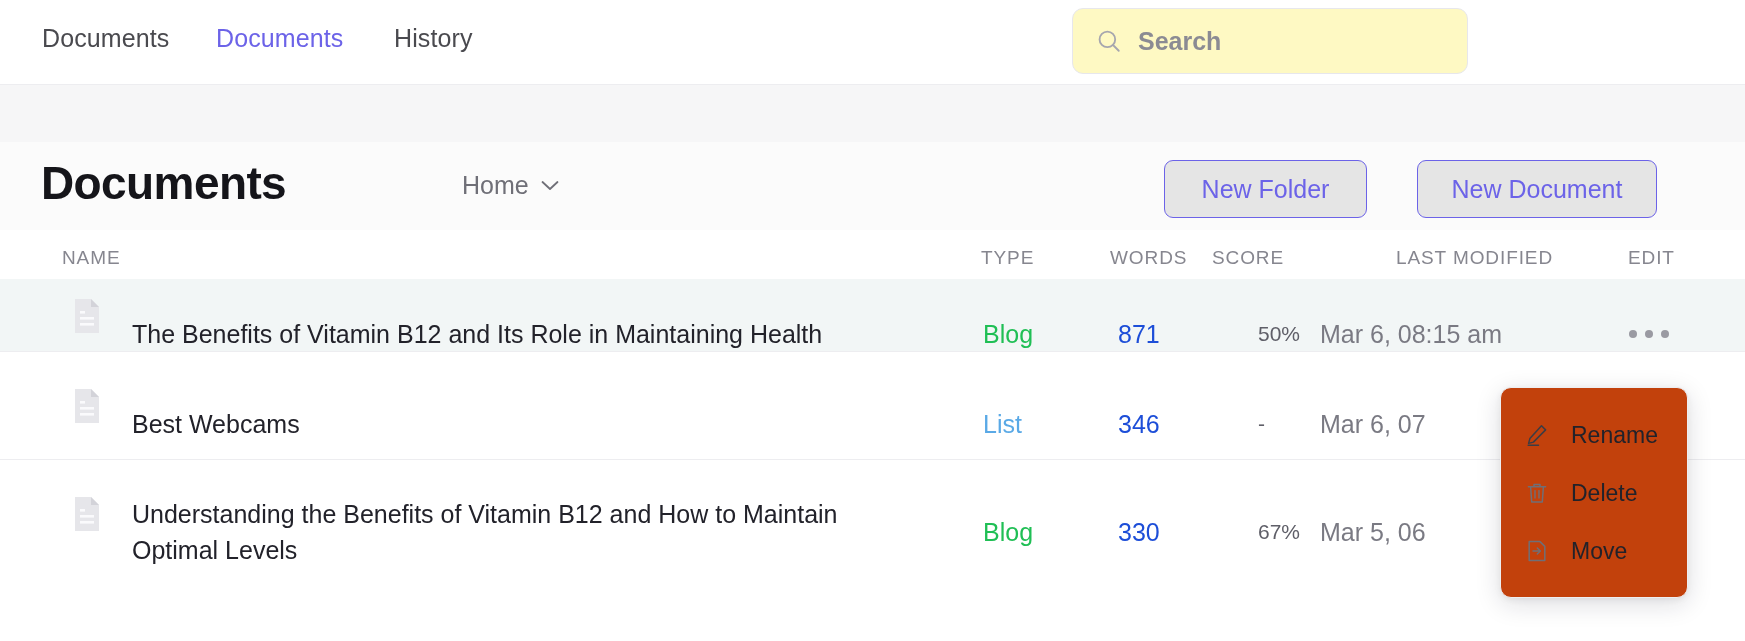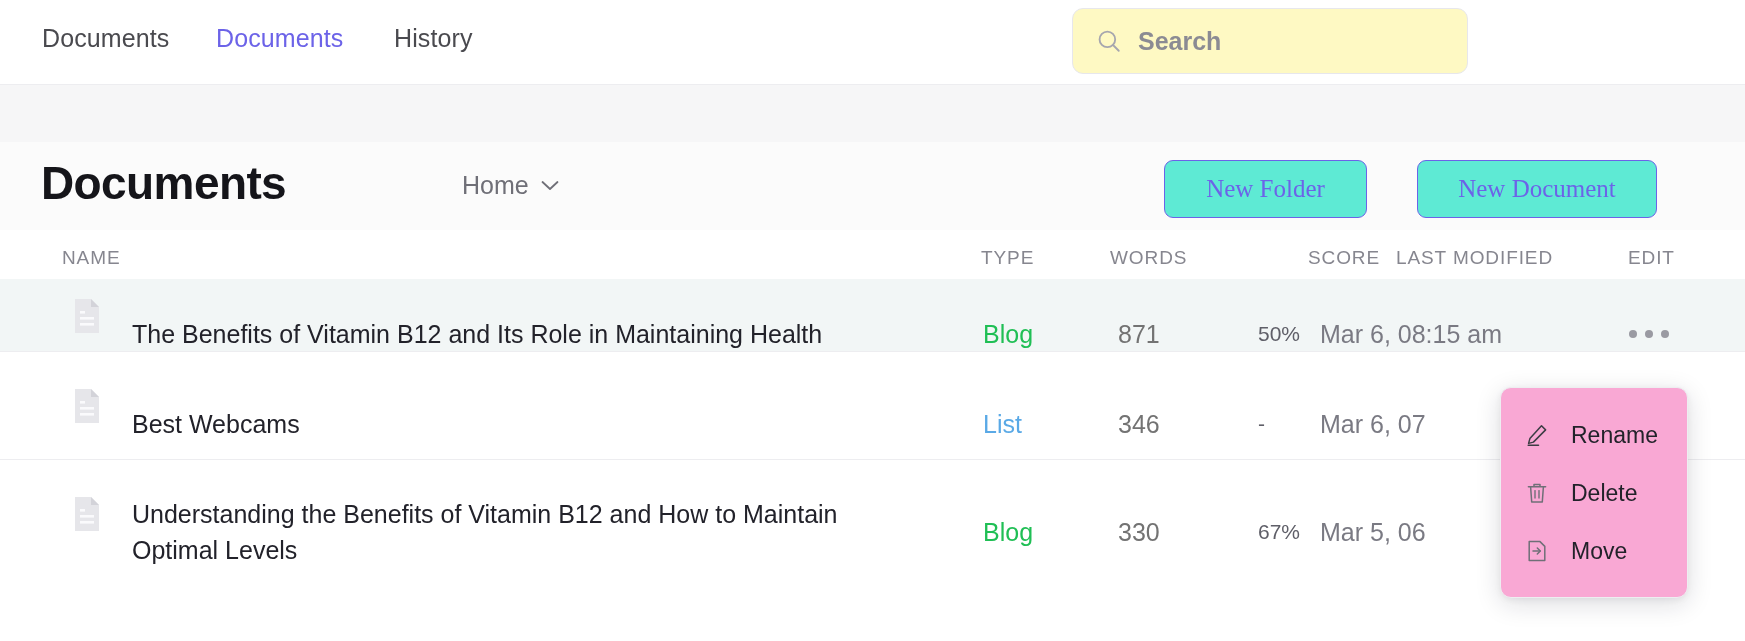--- a/index.html
+++ b/index.html
@@ -64,22 +64,22 @@
   .breadcrumb {
     position: absolute; left: 414px; top: 29px;
     display: flex; align-items: center; gap: 12px;
     font-size: 25px; color: #6f6f77; cursor: pointer; white-space: nowrap; margin-left: 48px;
   }
   .chev { width: 18px; height: 11px; display: block; }
 
   .hbtn {
     position: absolute; top: 18px; height: 58px;
     border: 1.5px solid #6c63e8; border-radius: 9px;
-    background: #5eead4; color: #6c63e8;
-    font-size: 25px; font-family: Liberation Serif, serif;
+    background: #e5e5e5; color: #6c63e8;
+    font-size: 25px; font-family: Liberation Sans, sans-serif;
     display: flex; align-items: center; justify-content: center;
     cursor: pointer; white-space: nowrap;
   }
   #btn-new-folder   { left: 1164px; width: 203px; }
   #btn-new-document { left: 1417px; width: 240px; }
 
   
   .table { position: absolute; left: 0; top: 230px; width: 1745px; }
 
   .thead {
@@ -104,33 +104,33 @@
     left: 132px; top: 50%; transform: translateY(-50%);
     font-size: 25px; color: #22222a; white-space: normal;
     width: 760px; line-height: 36px;
   }
   .file-icon {
     position: absolute; left: 72px; top: 50%;
     transform: translateY(-50%);
     width: 30px; height: 36px; display: block;
   }
   .c-type   { left: 983px; top: 50%; transform: translateY(-50%); font-size: 25px; }
-  .c-words  { left: 1118px; top: 50%; transform: translateY(-50%); font-size: 25px; color: #737373; }
+  .c-words  { left: 1118px; top: 50%; transform: translateY(-50%); font-size: 25px; color: #1d4ed8; }
   .c-score  { left: 1258px; top: 50%; transform: translateY(-50%); font-size: 21px; color: #5f5f68; }
   .c-date   { left: 1320px; top: 50%; transform: translateY(-50%); font-size: 25px; color: #7a7a83; }
   .c-edit   { left: 1629px; top: 50%; transform: translateY(-50%); cursor: pointer; }
 
   .dots { display: flex; gap: 8px; align-items: center; height: 24px; }
   .dots i { width: 8px; height: 8px; border-radius: 50%; background: #9a9aa2; display: block; }
 
   
   .ctxmenu {
     position: absolute; left: 1500px; top: 387px;
     width: 188px; height: 211px;
-    background: #f9a8d4; border-radius: 11px;
+    background: #c2410c; border-radius: 11px;
     border: 1px solid #eeeef1;
     box-shadow: 0 6px 26px rgba(20,20,40,0.14), 0 2px 6px rgba(20,20,40,0.06);
     padding: 18px 0;
     z-index: 20;
   }
   .ctxitem {
     height: 58px; display: flex; align-items: center;
     padding-left: 24px; gap: 22px; cursor: pointer;
     font-size: 23px; color: #22222a; white-space: nowrap;
   }
@@ -170,21 +170,21 @@
     <div class="hbtn" id="btn-new-folder">New Folder</div>
     <div class="hbtn" id="btn-new-document">New Document</div>
   </div>
 
   <div class="table">
 
     <div class="thead">
       <div class="th" style="left:62px">NAME</div>
       <div class="th" style="left:981px">TYPE</div>
       <div class="th" style="left:1110px">WORDS</div>
-      <div class="th" style="left:1308px">SCORE</div>
+      <div class="th" style="left:1212px">SCORE</div>
       <div class="th" style="left:1396px">LAST MODIFIED</div>
       <div class="th" style="left:1628px">EDIT</div>
     </div>
 
     <div class="row r1 highlight">
       <svg class="file-icon" viewBox="0 0 30 36">
         <path d="M3 1 H19 L27 9 V35 H3 Z" fill="#e6e6ea"></path>
         <path d="M19 1 V9 H27 Z" fill="#d3d3d9"></path>
         <rect x="8" y="13" width="5" height="2.6" fill="#fafafc"></rect>
         <rect x="8" y="19" width="14" height="2.6" fill="#fafafc"></rect>

